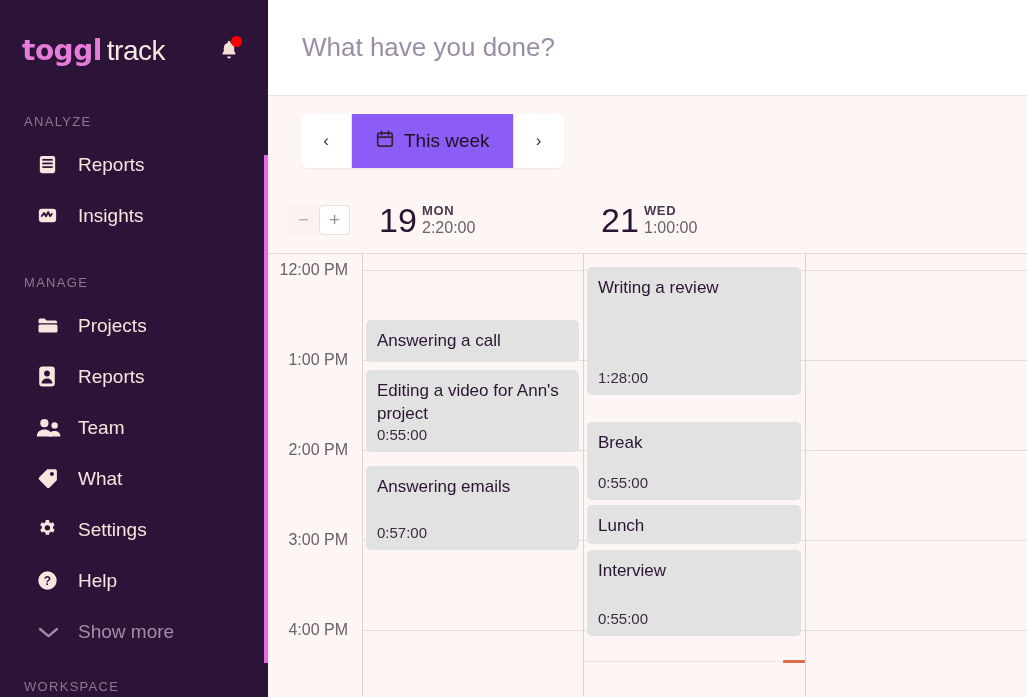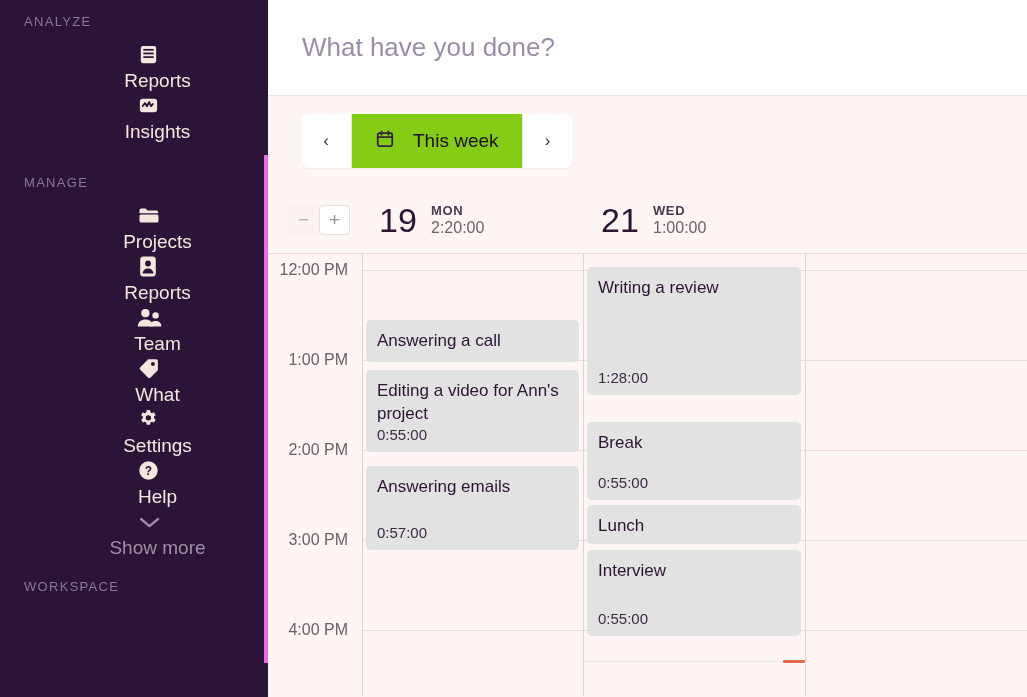--- a/index.html
+++ b/index.html
@@ -52,21 +52,20 @@
   }
   .sec-manage { margin-top: 34px; }
   .sec-workspace { margin-top: 22px; }
 
   .nav-item {
     display: flex; align-items: center;
     height: 51px;
     padding-left: 36px;
     cursor: pointer;
     color: #f8e5de;
-    flex-direction: column;
   }
   .nav-item .nav-ico {
     width: 31px; height: 24px;
     display: flex; align-items: center; justify-content: flex-start;
     flex: 0 0 31px;
   }
   .nav-item .nav-label {
     font-size: 19px;
     margin-left: 11px;
     color: #f8e5de;
@@ -119,26 +118,26 @@
   }
   .dn-btn {
     width: 50px;
     display: flex; align-items: center; justify-content: center;
     cursor: pointer;
     color: #403040;
     font-size: 17px;
     background: #fff;
   }
   .dn-mid {
-    display: flex; align-items: center; gap: 18px;
+    display: flex; align-items: center; gap: 9px;
     padding: 0 23px;
     border-left: 1px solid #ece2e2;
     border-right: 1px solid #ece2e2;
     cursor: pointer;
-    background: #84cc16;
+    background: #8b5cf6;
   }
   .dn-mid .dn-text { font-size: 19px; color: #1d1020; }
 
   
   .weekhead {
     position: relative;
     height: 68px;
     border-bottom: 1px solid #e6dada;
     display: flex;
     align-items: center;
@@ -157,21 +156,21 @@
   }
   .zoom-btn.plus {
     background: #fff;
     border: 1px solid #e8dede;
     border-radius: 4px;
     color: #9c9097;
   }
   .daycol-head {
     flex: 0 0 222px;
     display: flex; align-items: center;
-    gap: 11px;
+    gap: 2px;
     padding-left: 14px;
     height: 68px;
   }
   .daynum {
     font-size: 34px;
     color: #2b1331;
     font-weight: 300;
     min-width: 44px;
     text-align: center;
     line-height: 1;
@@ -260,20 +259,34 @@
     border-radius: 1px;
   }
 </style>
 </head>
 <body>
 
 <div id="app">
 
   <div class="sidebar">
 
+    <div class="brand-row">
+      <div class="logo">
+        <span class="togglword">toggl</span><span class="trackword">track</span>
+      </div>
+      <div class="bell-wrap">
+        <span>
+          <svg width="24" height="24" viewBox="0 0 24 24" fill="#f7dfd6">
+            <path d="M12 3a1.4 1.4 0 0 1 1.4 1.4v.5a5.2 5.2 0 0 1 3.8 5v3.3l1.3 2.1a.7.7 0 0 1-.6 1.1H6.1a.7.7 0 0 1-.6-1.1l1.3-2.1v-3.3a5.2 5.2 0 0 1 3.8-5v-.5A1.4 1.4 0 0 1 12 3z"></path>
+            <path d="M10.1 18.6h3.8a1.9 1.9 0 0 1-3.8 0z"></path>
+          </svg>
+        </span>
+        <span class="bell-dot"></span>
+      </div>
+    </div>
 
     <div class="section-label">ANALYZE</div>
 
     <div class="nav-item">
       <span class="nav-ico">
         <svg width="23" height="23" viewBox="0 0 24 24" fill="#f8e5de">
           <rect x="4" y="3" width="16" height="18" rx="2.2"></rect>
           <rect x="6.6" y="6.2" width="10.8" height="1.8" fill="#2c1338"></rect>
           <rect x="6.6" y="10" width="10.8" height="1.8" fill="#2c1338"></rect>
           <rect x="6.6" y="13.8" width="10.8" height="1.8" fill="#2c1338"></rect>

